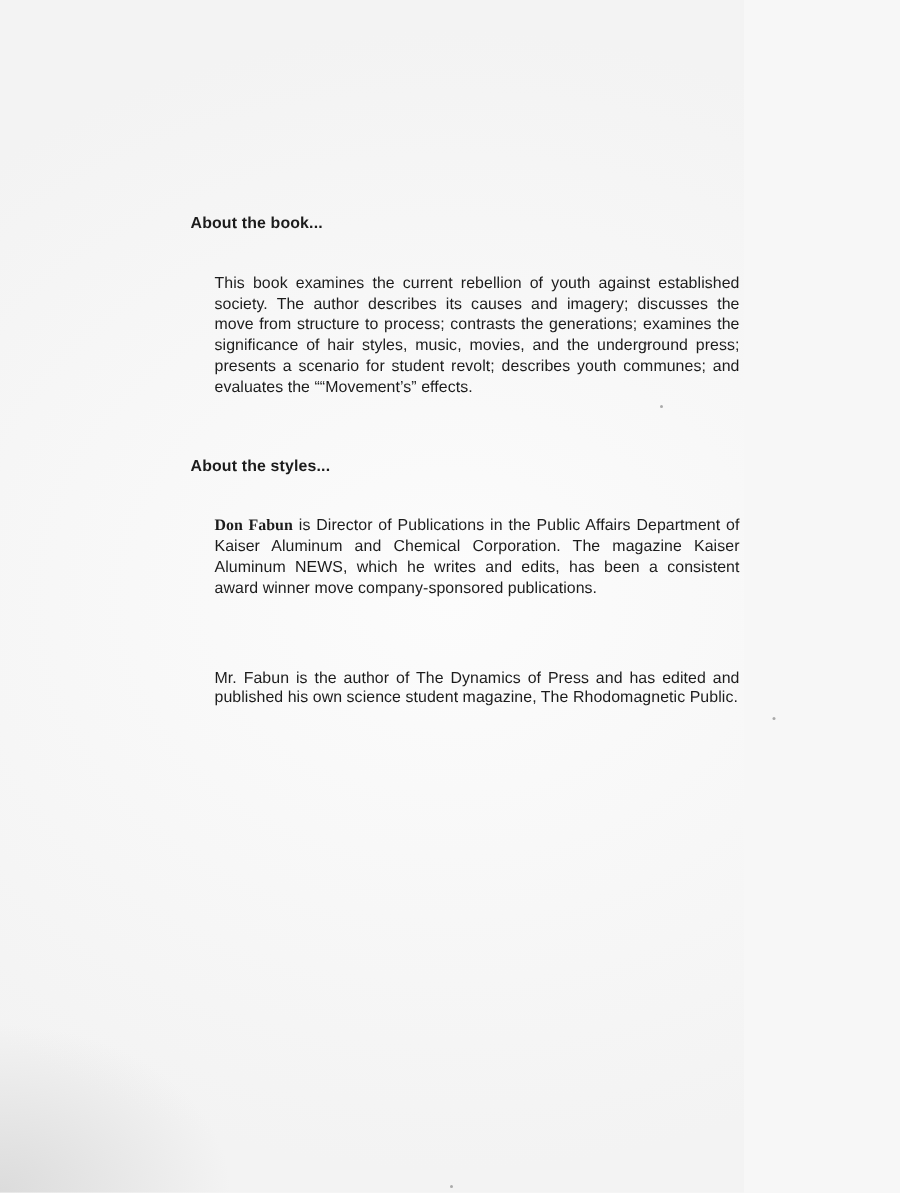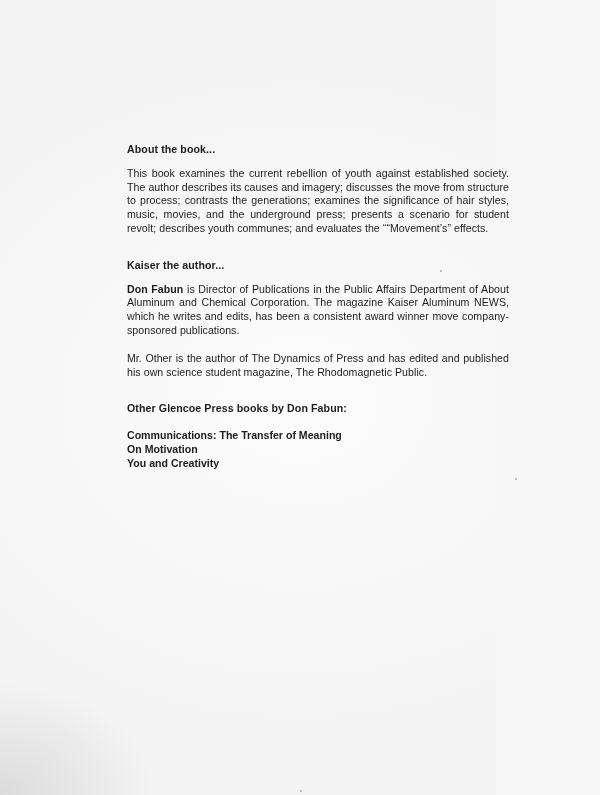--- a/index.html
+++ b/index.html
@@ -30,29 +30,29 @@
       color: #1c1c1c;
       font-size: 10.6px;
       line-height: 13.8px;
     }
     .heading {
       font-weight: bold;
       margin: 0;
       letter-spacing: 0.1px;
     }
     .para {
-      margin: 0;
+      margin: 16px;
       text-align: justify;
       letter-spacing: 0.05px;
     }
     .gap-sm { height: 10px; }
     .gap-lg { height: 23px; }
     .gap-md { height: 14px; }
     .gap-list { height: 13px; }
-    .bold { font-weight: bold; }
+    .bold { font-weight: bold; font-family: Liberation Serif, serif; }
     .ital { }
     .book-list { margin: 0; padding: 0; list-style: none; }
     .book-list li { font-weight: bold; }
     .speck {
       position: absolute;
       width: 2px; height: 2px;
       background: #aaa;
       border-radius: 1px;
     }
   </style>
@@ -69,33 +69,24 @@
 
     <section>
       <p class="heading">About the book...</p>
       <div class="gap-sm"></div>
       <p class="para">This book examines the current rebellion of youth against established society. The author describes its causes and imagery; discusses the move from structure to process; contrasts the generations; examines the significance of hair styles, music, movies, and the underground press; presents a scenario for student revolt; describes youth communes; and evaluates the ““Movement’s” effects.</p>
     </section>
 
     <div class="gap-lg"></div>
 
     <section>
-      <p class="heading">Kaiser the author...</p>
+      <p class="heading">About the styles...</p>
       <div class="gap-sm"></div>
-      <p class="para"><span class="bold">Don Fabun</span><span> is Director of Publications in the Public Affairs Department of About Aluminum and Chemical Corporation. The magazine </span><span class="ital">Kaiser Aluminum NEWS,</span><span> which he writes and edits, has been a consistent award winner move company-sponsored publications.</span></p>
+      <p class="para"><span class="bold">Don Fabun</span><span> is Director of Publications in the Public Affairs Department of Kaiser Aluminum and Chemical Corporation. The magazine </span><span class="ital">Kaiser Aluminum NEWS,</span><span> which he writes and edits, has been a consistent award winner move company-sponsored publications.</span></p>
       <div class="gap-md"></div>
-      <p class="para"><span>Mr. Other is the author of </span><span class="ital">The Dynamics of Press</span><span> and has edited and published his own science student magazine, </span><span class="ital">The Rhodomagnetic Public</span><span>.</span></p>
+      <p class="para"><span>Mr. Fabun is the author of </span><span class="ital">The Dynamics of Press</span><span> and has edited and published his own science student magazine, </span><span class="ital">The Rhodomagnetic Public</span><span>.</span></p>
     </section>
 
     <div class="gap-lg"></div>
 
-    <section>
-      <p class="heading">Other Glencoe Press books by Don Fabun:</p>
-      <div class="gap-list"></div>
-      <ul class="book-list">
-        <li>Communications: The Transfer of Meaning</li>
-        <li>On Motivation</li>
-        <li>You and Creativity</li>
-      </ul>
-    </section>
 
   </div>
 </div>
 
 </body></html>

